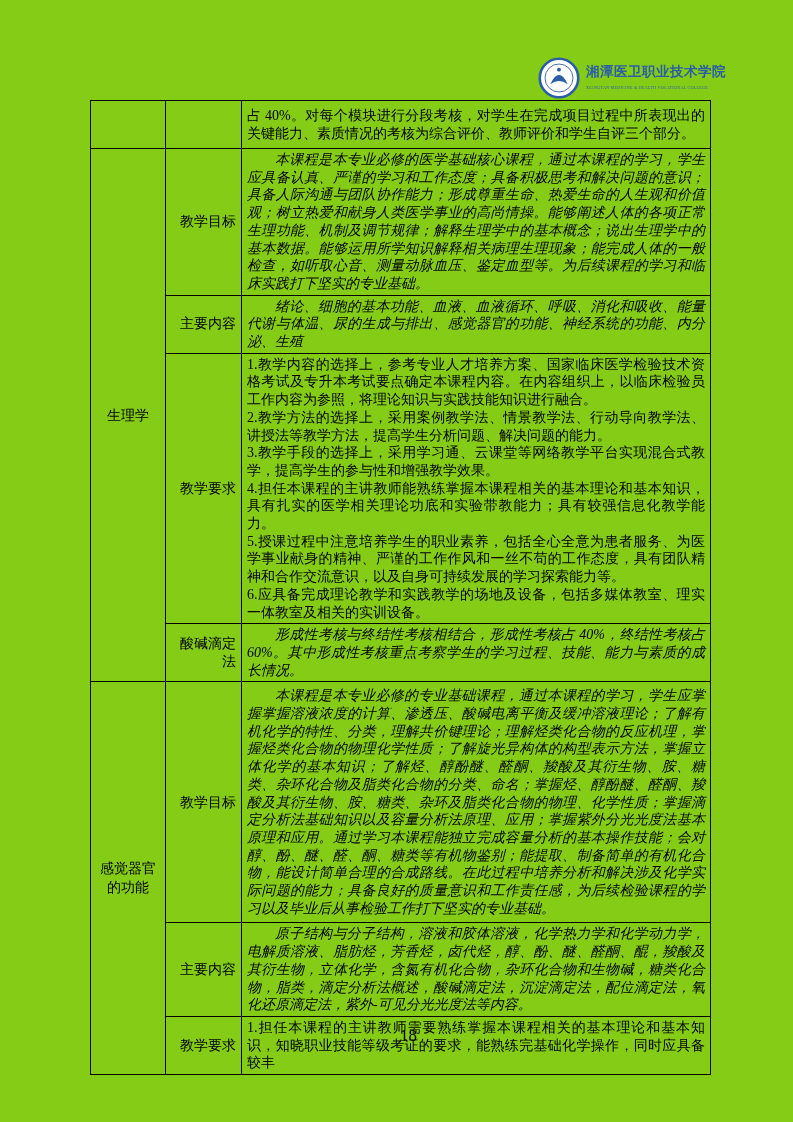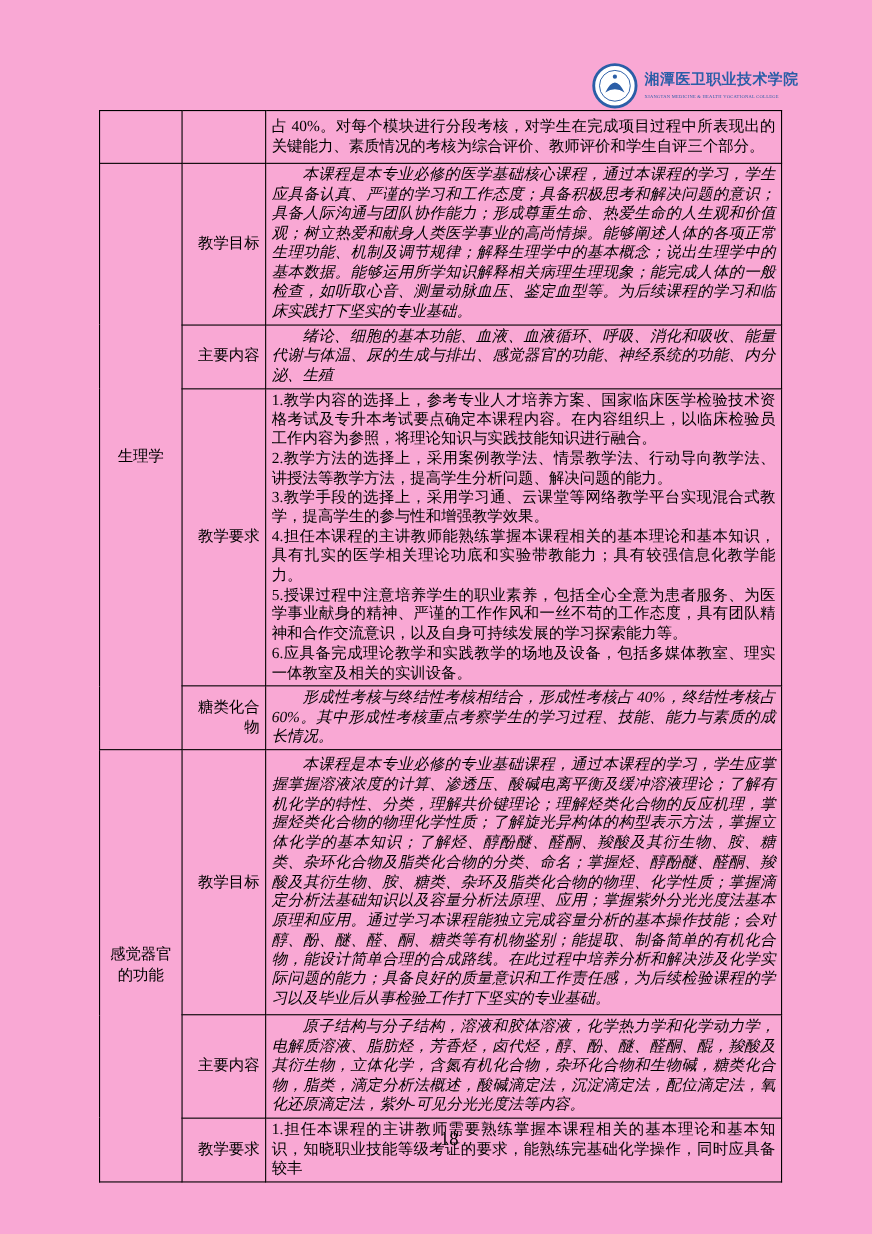--- a/index.html
+++ b/index.html
@@ -1,20 +1,20 @@
 <!DOCTYPE html>
 <html style="--logo-blue: #2b5ea7; --table-border: #000000; --text: #000000; --paper: #ffffff;"><head>
 <meta charset="utf-8">
 <style>
   * { margin:0; padding:0; box-sizing:border-box; }
   html,body { background:#e8e8e8; }
   body { font-family:"Liberation Serif","DejaVu Serif",serif; color:#000; }
   .page {
     position:relative; width:793px; height:1122px; margin:0 auto;
-    background:#f9a8d4; overflow:hidden;
+    background:#84cc16; overflow:hidden;
   }
   
   .logo-block { position:absolute; left:538px; top:57px; display:flex; align-items:center; gap:6px; }
   .logo-mark { width:42px; height:42px; flex:none; }
   .logo-text { display:flex; flex-direction:column; justify-content:center; }
   .logo-title {
     color:var(--logo-blue,#2b5ea7); font-weight:bold; font-size:13.5px;
     letter-spacing:0.5px; white-space:nowrap;
   }
   .logo-subtitle {
@@ -85,21 +85,21 @@
       <tr class="h255">
         <td class="label-cell">教学要求</td>
         <td class="content-cell">1.教学内容的选择上，参考专业人才培养方案、国家临床医学检验技术资格考试及专升本考试要点确定本课程内容。在内容组织上，以临床检验员工作内容为参照，将理论知识与实践技能知识进行融合。
 2.教学方法的选择上，采用案例教学法、情景教学法、行动导向教学法、讲授法等教学方法，提高学生分析问题、解决问题的能力。
 3.教学手段的选择上，采用学习通、云课堂等网络教学平台实现混合式教学，提高学生的参与性和增强教学效果。
 4.担任本课程的主讲教师能熟练掌握本课程相关的基本理论和基本知识，具有扎实的医学相关理论功底和实验带教能力；具有较强信息化教学能力。
 5.授课过程中注意培养学生的职业素养，包括全心全意为患者服务、为医学事业献身的精神、严谨的工作作风和一丝不苟的工作态度，具有团队精神和合作交流意识，以及自身可持续发展的学习探索能力等。
 6.应具备完成理论教学和实践教学的场地及设备，包括多媒体教室、理实一体教室及相关的实训设备。</td>
       </tr>
       <tr class="h55">
-        <td class="label-cell">糖类化合物</td>
+        <td class="label-cell">酸碱滴定法</td>
         <td class="content-cell indent">形成性考核与终结性考核相结合，形成性考核占 40%，终结性考核占 60%。其中形成性考核重点考察学生的学习过程、技能、能力与素质的成长情况。</td>
       </tr>
 
       <tr class="h241">
         <td class="course-cell" rowspan="3">感觉器官的功能</td>
         <td class="label-cell">教学目标</td>
         <td class="content-cell indent">本课程是本专业必修的专业基础课程，通过本课程的学习，学生应掌握掌握溶液浓度的计算、渗透压、酸碱电离平衡及缓冲溶液理论；了解有机化学的特性、分类，理解共价键理论；理解烃类化合物的反应机理，掌握烃类化合物的物理化学性质；了解旋光异构体的构型表示方法，掌握立体化学的基本知识；了解烃、醇酚醚、醛酮、羧酸及其衍生物、胺、糖类、杂环化合物及脂类化合物的分类、命名；掌握烃、醇酚醚、醛酮、羧酸及其衍生物、胺、糖类、杂环及脂类化合物的物理、化学性质；掌握滴定分析法基础知识以及容量分析法原理、应用；掌握紫外分光光度法基本原理和应用。通过学习本课程能独立完成容量分析的基本操作技能；会对醇、酚、醚、醛、酮、糖类等有机物鉴别；能提取、制备简单的有机化合物，能设计简单合理的合成路线。在此过程中培养分析和解决涉及化学实际问题的能力；具备良好的质量意识和工作责任感，为后续检验课程的学习以及毕业后从事检验工作打下坚实的专业基础。</td>
       </tr>
       <tr class="h92">
         <td class="label-cell">主要内容</td>

